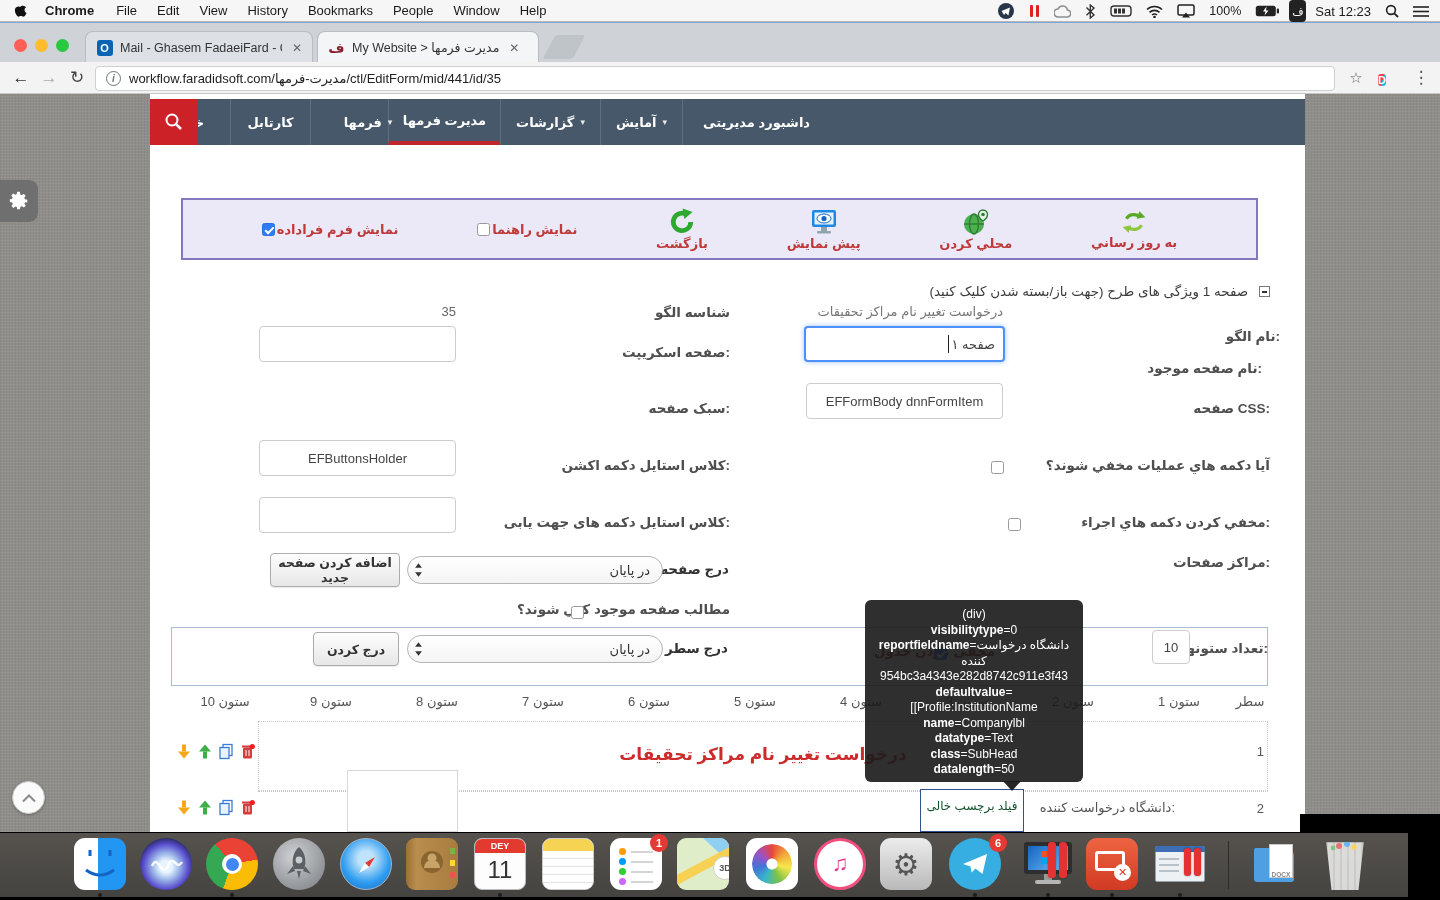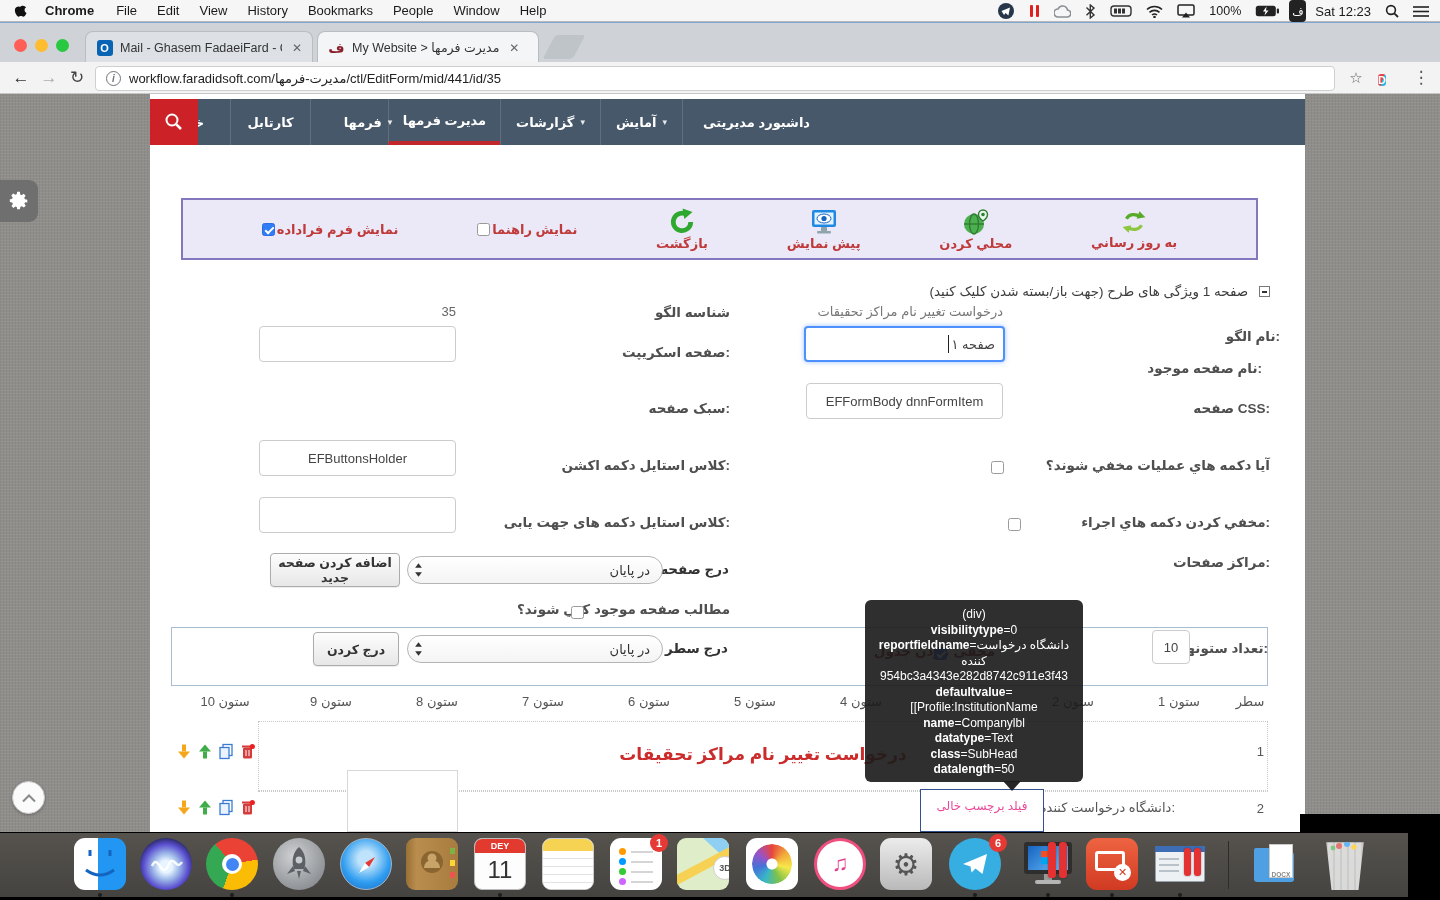--- a/index.html
+++ b/index.html
@@ -65,21 +65,21 @@
   #bluebox{position:absolute;left:171px;top:533px;width:1097px;height:59px;border:1px solid #a8bdd0;background:#fff;}
 
   
   #thead{position:absolute;left:172px;top:600px;width:1096px;display:flex;flex-direction:row-reverse;font-size:13px;color:#555;}
   #thead .col{flex:1;text-align:center;white-space:nowrap;}
   #thead .rowcol{flex:0 0 36px;text-align:center;}
   .dottedbox{position:absolute;border:1px dotted #c9c9c9;background:transparent;}
   .rowicons{position:absolute;display:flex;gap:5px;align-items:center;}
   .rownum{position:absolute;font-size:13px;color:#555;}
   #row1title{position:absolute;left:258px;top:650px;width:1010px;text-align:center;font-size:17px;font-weight:bold;color:#cc2b2b;}
-  #row2cell{position:absolute;left:920px;top:695px;width:124px;height:43px;border:1px solid #33518e;background:#fff;display:flex;align-items:flex-start;justify-content:center;padding-top:9px;font-size:12px;color:#ec4899;}
+  #row2cell{position:absolute;left:920px;top:695px;width:104px;height:43px;border:1px solid #33518e;background:#fff;display:flex;align-items:flex-start;justify-content:center;padding-top:9px;font-size:12px;color:#14532d;}
   #emptycell{position:absolute;left:347px;top:676px;width:111px;height:62px;border:1px solid #d8d8d8;background:#fff;}
 
   
   #tooltip{position:absolute;left:865px;top:506px;width:218px;height:182px;background:rgba(26,26,26,.91);border-radius:6px;color:#fff;font-size:12px;line-height:15.5px;text-align:center;padding:7px 2px;z-index:40;direction:ltr;}
   #tooltip b{font-weight:bold;}
   #tooltip .tarrow{position:absolute;left:138px;bottom:-9px;width:0;height:0;border-left:9px solid transparent;border-right:9px solid transparent;border-top:10px solid rgba(26,26,26,.95);}
 
   
   #gearwidget{position:absolute;left:0px;top:86px;width:38px;height:42px;background:#6f6f6f;border-radius:0 9px 9px 0;display:flex;align-items:center;justify-content:center;color:#fff;font-size:20px;z-index:60;}
   #backtop{position:absolute;left:12px;top:687px;width:33px;height:33px;border-radius:50%;background:#fbfbfb;border:1px solid #c9c9c9;box-shadow:0 1px 3px rgba(0,0,0,.25);display:flex;align-items:center;justify-content:center;z-index:60;}

